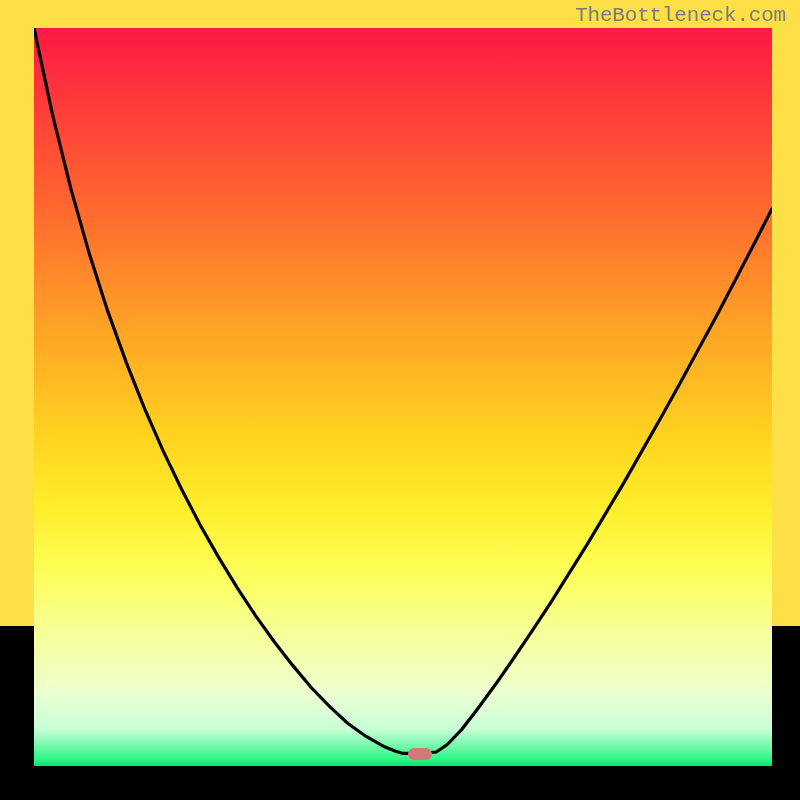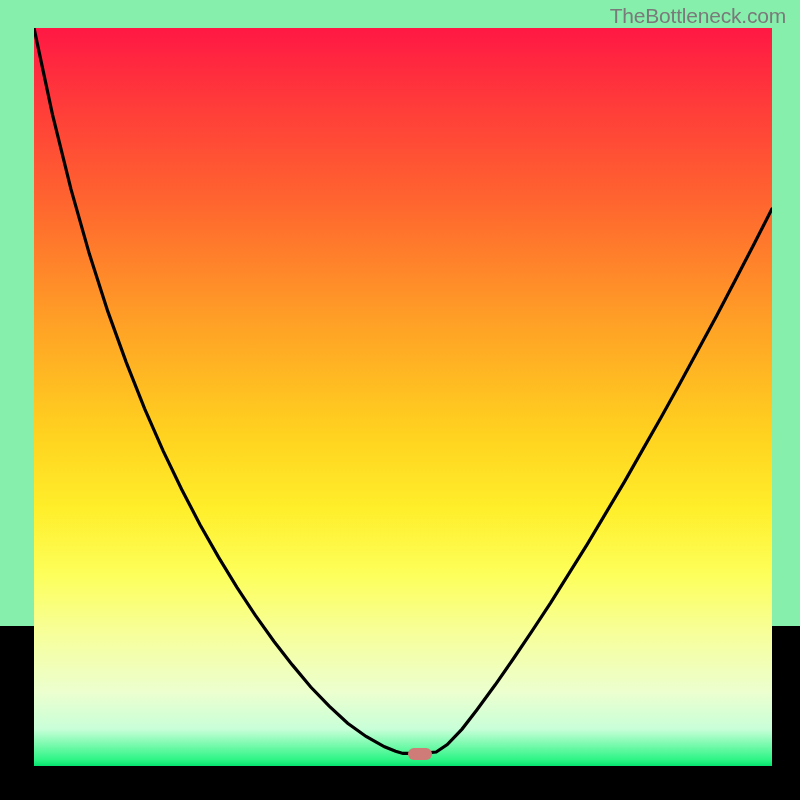--- a/index.html
+++ b/index.html
@@ -8,21 +8,22 @@
     width: 800px;
     height: 800px;
     overflow: hidden;
     background: #000;
     font-family: Arial, Helvetica, sans-serif;
   }
   .frame {
     position: relative;
     width: 800px;
     height: 626px;
-    background: #86efac;
+    background: #fde047;
+    font-family: Liberation Mono, monospace;
   }
   .watermark {
     position: absolute;
     top: 4px;
     right: 14px;
     color: #7a7a7a;
     font-size: 21px;
     font-weight: 500;
     letter-spacing: -0.2px;
     z-index: 10;

